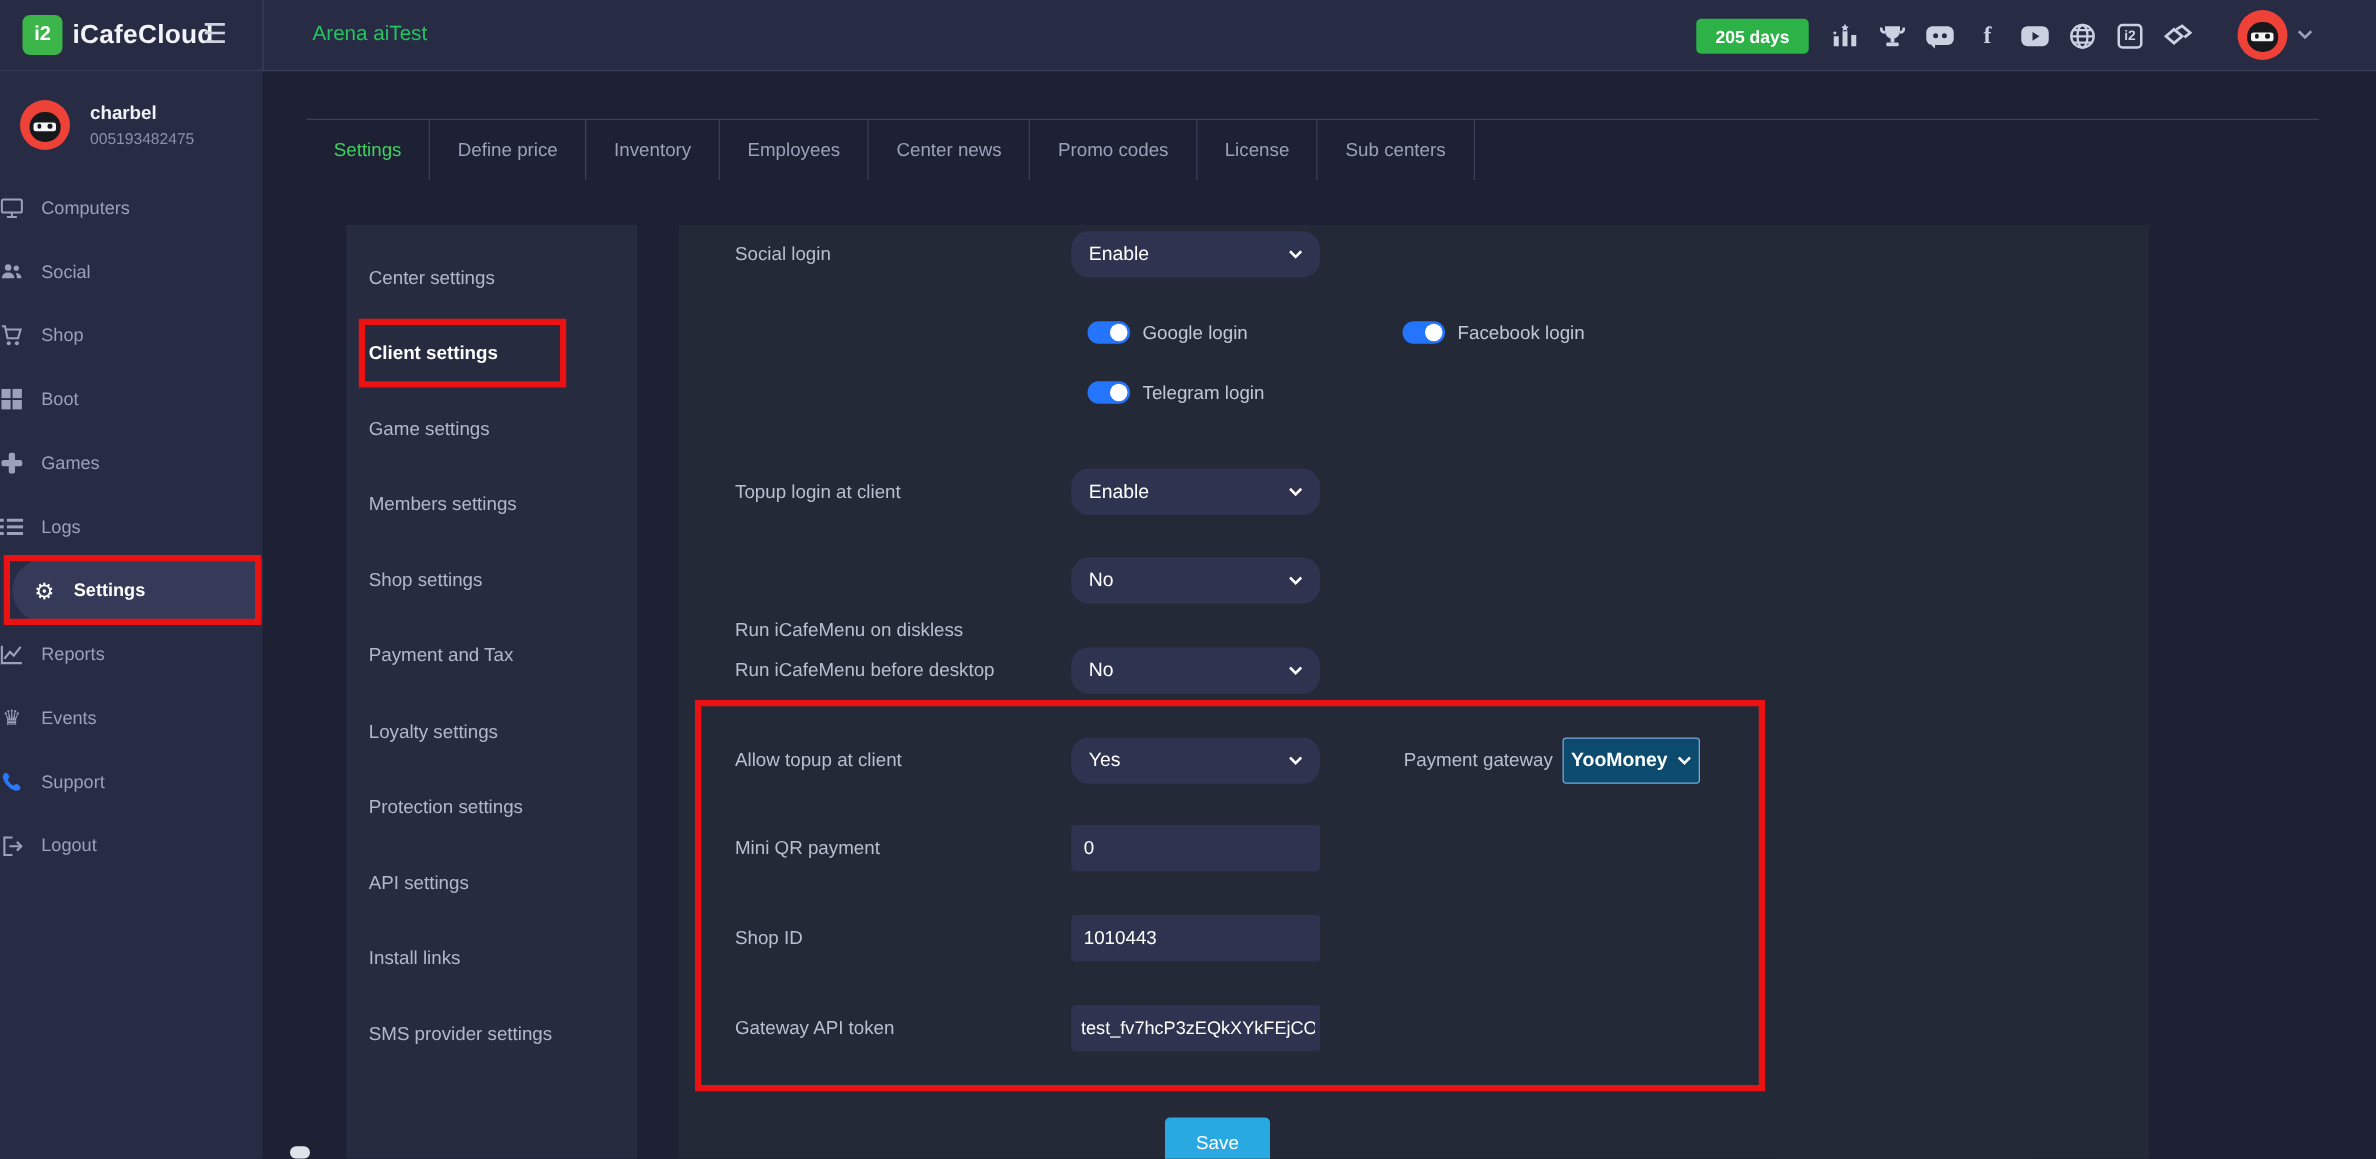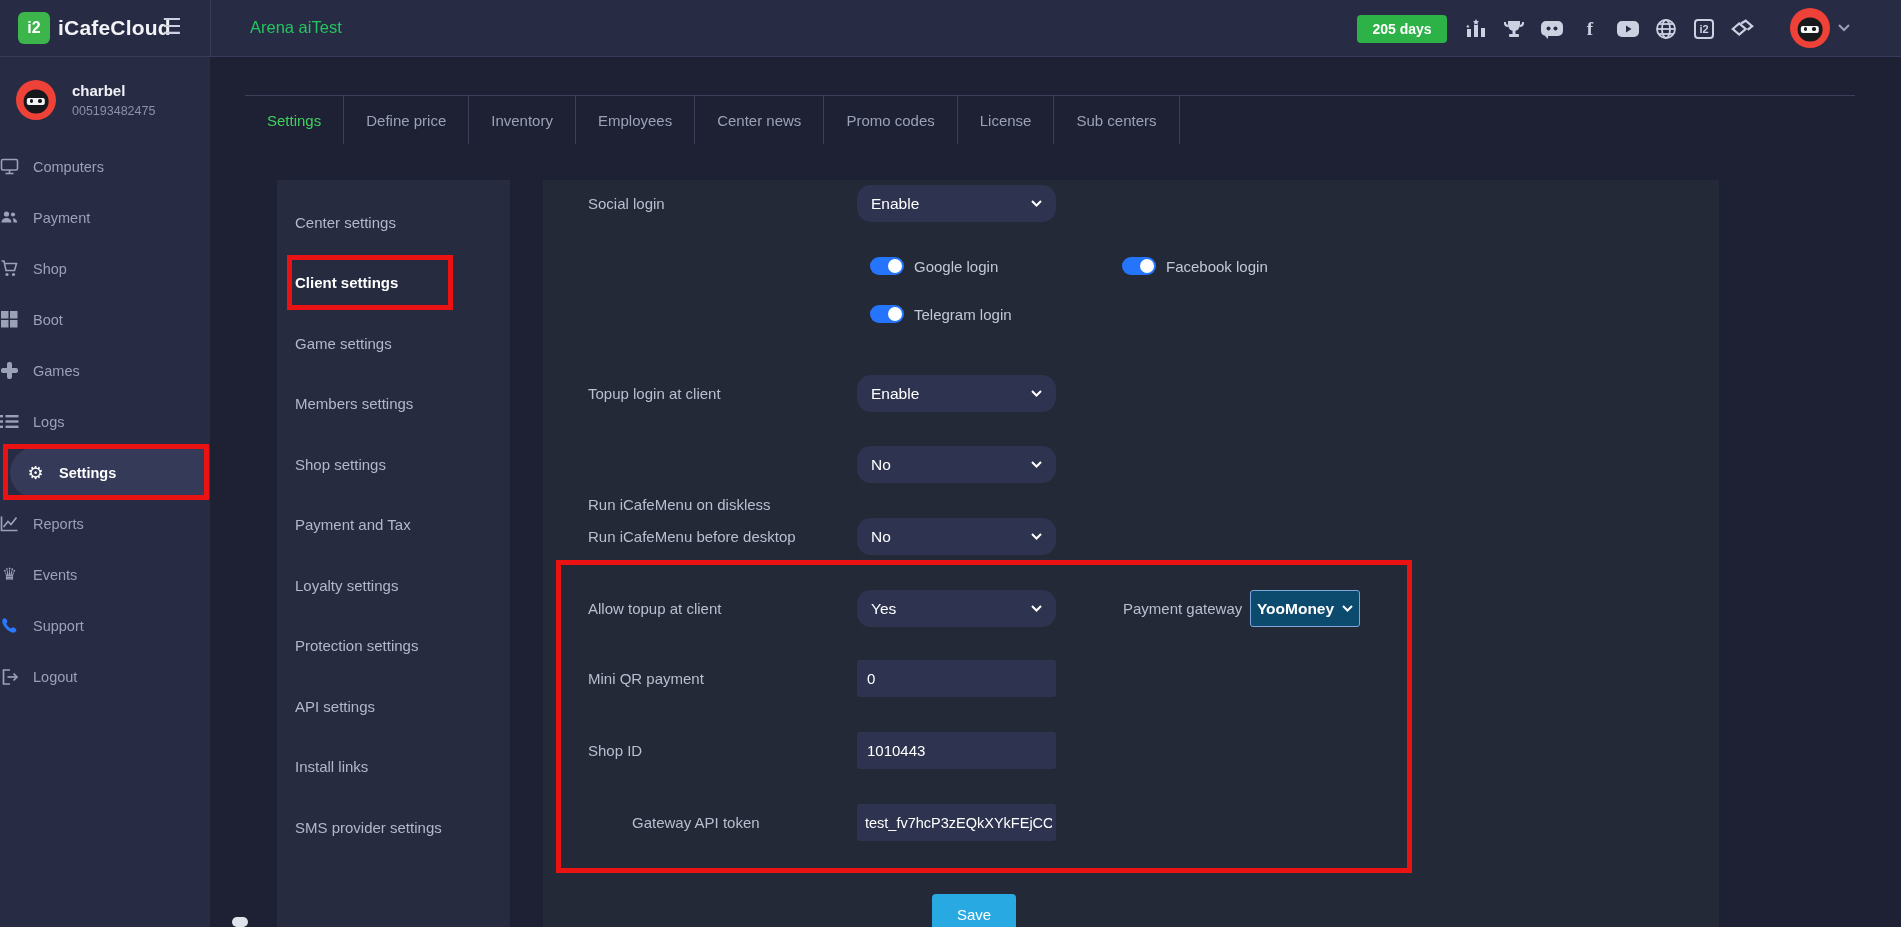--- a/index.html
+++ b/index.html
@@ -201,21 +201,21 @@
       <span>Computers</span>
     </li>
     <li>
       <span class="nicon">
         <svg width="19" height="19" viewBox="0 0 19 19" fill="#9ba1b7">
           <circle cx="6.5" cy="6" r="2.6"></circle>
             <circle cx="13" cy="6.5" r="2.1"></circle>
           <path d="M1.5 14.5c0-3 2.3-4.6 5-4.6s5 1.6 5 4.6zM12.8 10.3c2.3.1 4.4 1.5 4.4 4.2h-3.6c-.1-1.9-.7-3.2-.8-4.2z"></path>
           </svg>
       </span>
-      <span>Payment</span>
+      <span>Social</span>
     </li>
     <li>
       <span class="nicon">
         <svg width="19" height="19" viewBox="0 0 19 19" fill="none" stroke="#9ba1b7" stroke-width="1.6">
           <path d="M1.5 2h2.5l2 9.5h8.5l2-7H5"></path>
             <circle cx="7" cy="15.5" r="1.6" fill="#9ba1b7" stroke="none"></circle>
             <circle cx="13.5" cy="15.5" r="1.6" fill="#9ba1b7" stroke="none"></circle>
           </svg>
       </span>
       <span>Shop</span>
@@ -437,21 +437,21 @@
       </svg>
   </span>
 </div>
 
 <div class="flabel" style="left:588px; top:670px;">Mini QR payment</div>
 <input class="tinput" style="top: 660px;" value="0">
 
 <div class="flabel" style="left:588px; top:742px;">Shop ID</div>
 <input class="tinput" style="top: 732px;" value="1010443">
 
-<div class="flabel" style="left:588px; top:814px;margin-left:44px;">Gateway API token</div>
+<div class="flabel" style="left:588px; top:814px;">Gateway API token</div>
 <input class="tinput" style="top: 804px; padding: 0px 4px 0px 8px; font-size: 14.5px;" value="test_fv7hcP3zEQkXYkFEjCO">
 
 <button class="save-btn">Save</button>
 
 <div class="redbox redbox-settings"></div>
 <div class="redbox redbox-client"></div>
 <div class="redbox redbox-payment"></div>
 
 <div class="scroll-nub"></div>
 

